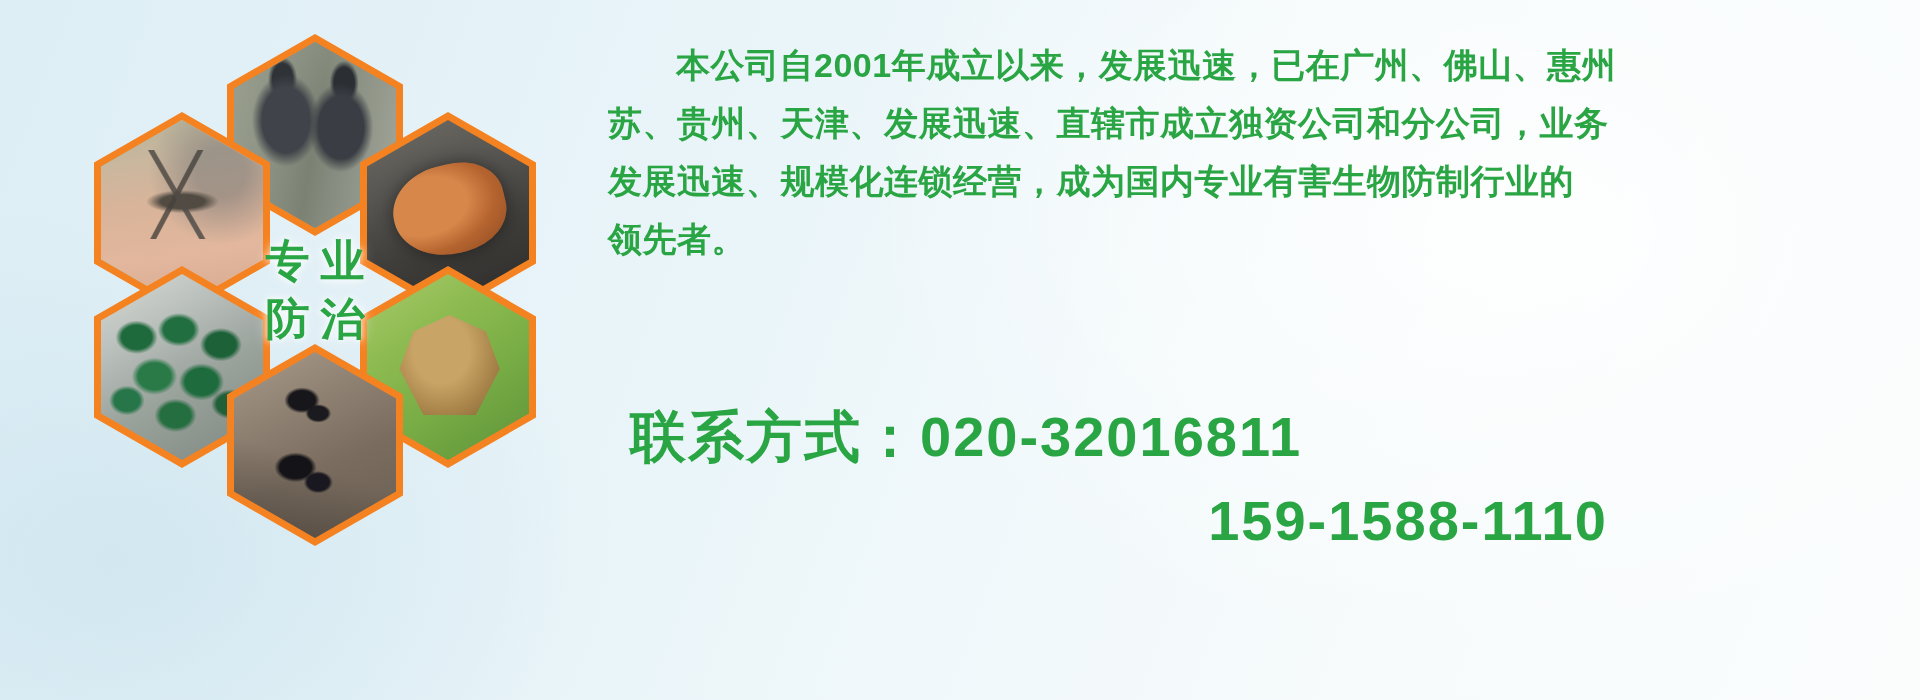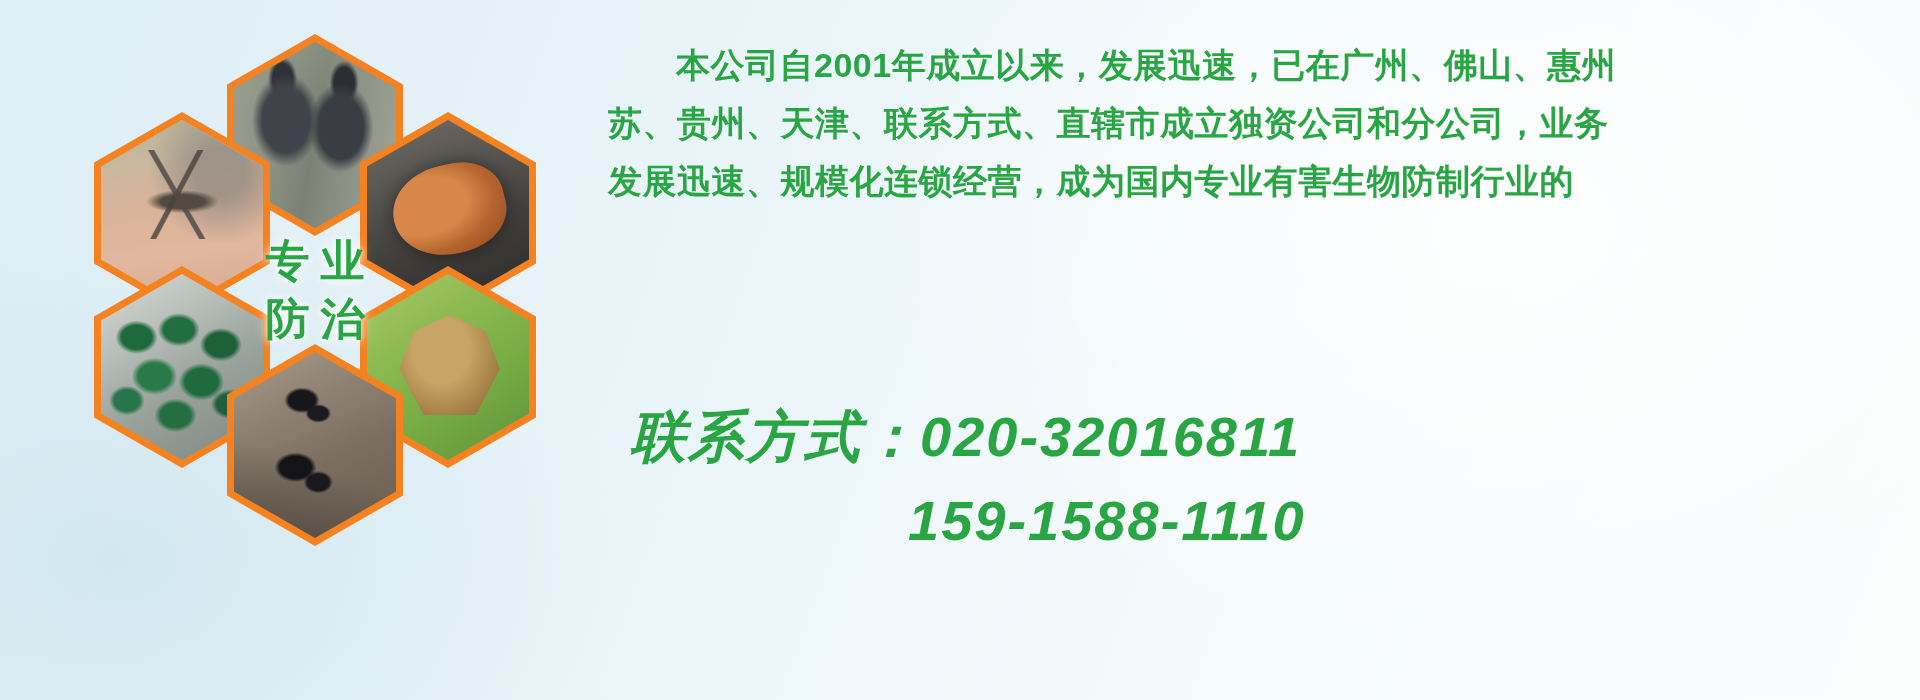--- a/index.html
+++ b/index.html
@@ -144,27 +144,27 @@
     line-height:58px;
     letter-spacing:.5px;
     text-indent:68px;
     text-align:justify;
   }
   #about-paragraph .ln{ display:block; white-space:nowrap; }
   #about-paragraph .ln:first-child{ text-indent:68px; }
   #about-paragraph .ln{ text-indent:0; }
   #about-paragraph .ln.first{ text-indent:68px; }
 
-  #contact-block{ position:absolute; left:10px; top:395px; width:1290px;font-style:italic; }
+  #contact-block{ position:absolute; left:10px; top:395px; width:1290px; }
   .contact-line{
     color:#2aa544; font-weight:bold; font-size:56px; line-height:84px;
     letter-spacing:2px; white-space:nowrap;
   }
   #contact-line-1{ padding-left:12px; }
-  #contact-line-2{ padding-left:290px; }
+  #contact-line-2{ padding-left:290px;text-align:center; }
 </style>
 </head>
 <body>
 
 <div id="bg-glow"></div>
 
 <div id="honeycomb">
 
   <div class="hex" id="hex-rats">
     <div class="inner">
@@ -209,22 +209,23 @@
         <span>防治</span>
       </div>
     </div>
   </div>
 </div>
 
 <div id="content">
 
   <div id="about-paragraph">
     <span class="ln first">本公司自2001年成立以来，发展迅速，已在广州、佛山、惠州</span>
-    <span class="ln">苏、贵州、天津、联系方式、直辖市成立独资公司和分公司，业务</span>
+    <span class="ln">苏、贵州、天津、发展迅速、直辖市成立独资公司和分公司，业务</span>
     <span class="ln">发展迅速、规模化连锁经营，成为国内专业有害生物防制行业的</span>
+    <span class="ln">领先者。</span>
   </div>
 
   <div id="contact-block">
     <div class="contact-line" id="contact-line-1">联系方式：020-32016811</div>
     <div class="contact-line" id="contact-line-2">159-1588-1110</div>
   </div>
 
 </div>
 
 </body></html>

